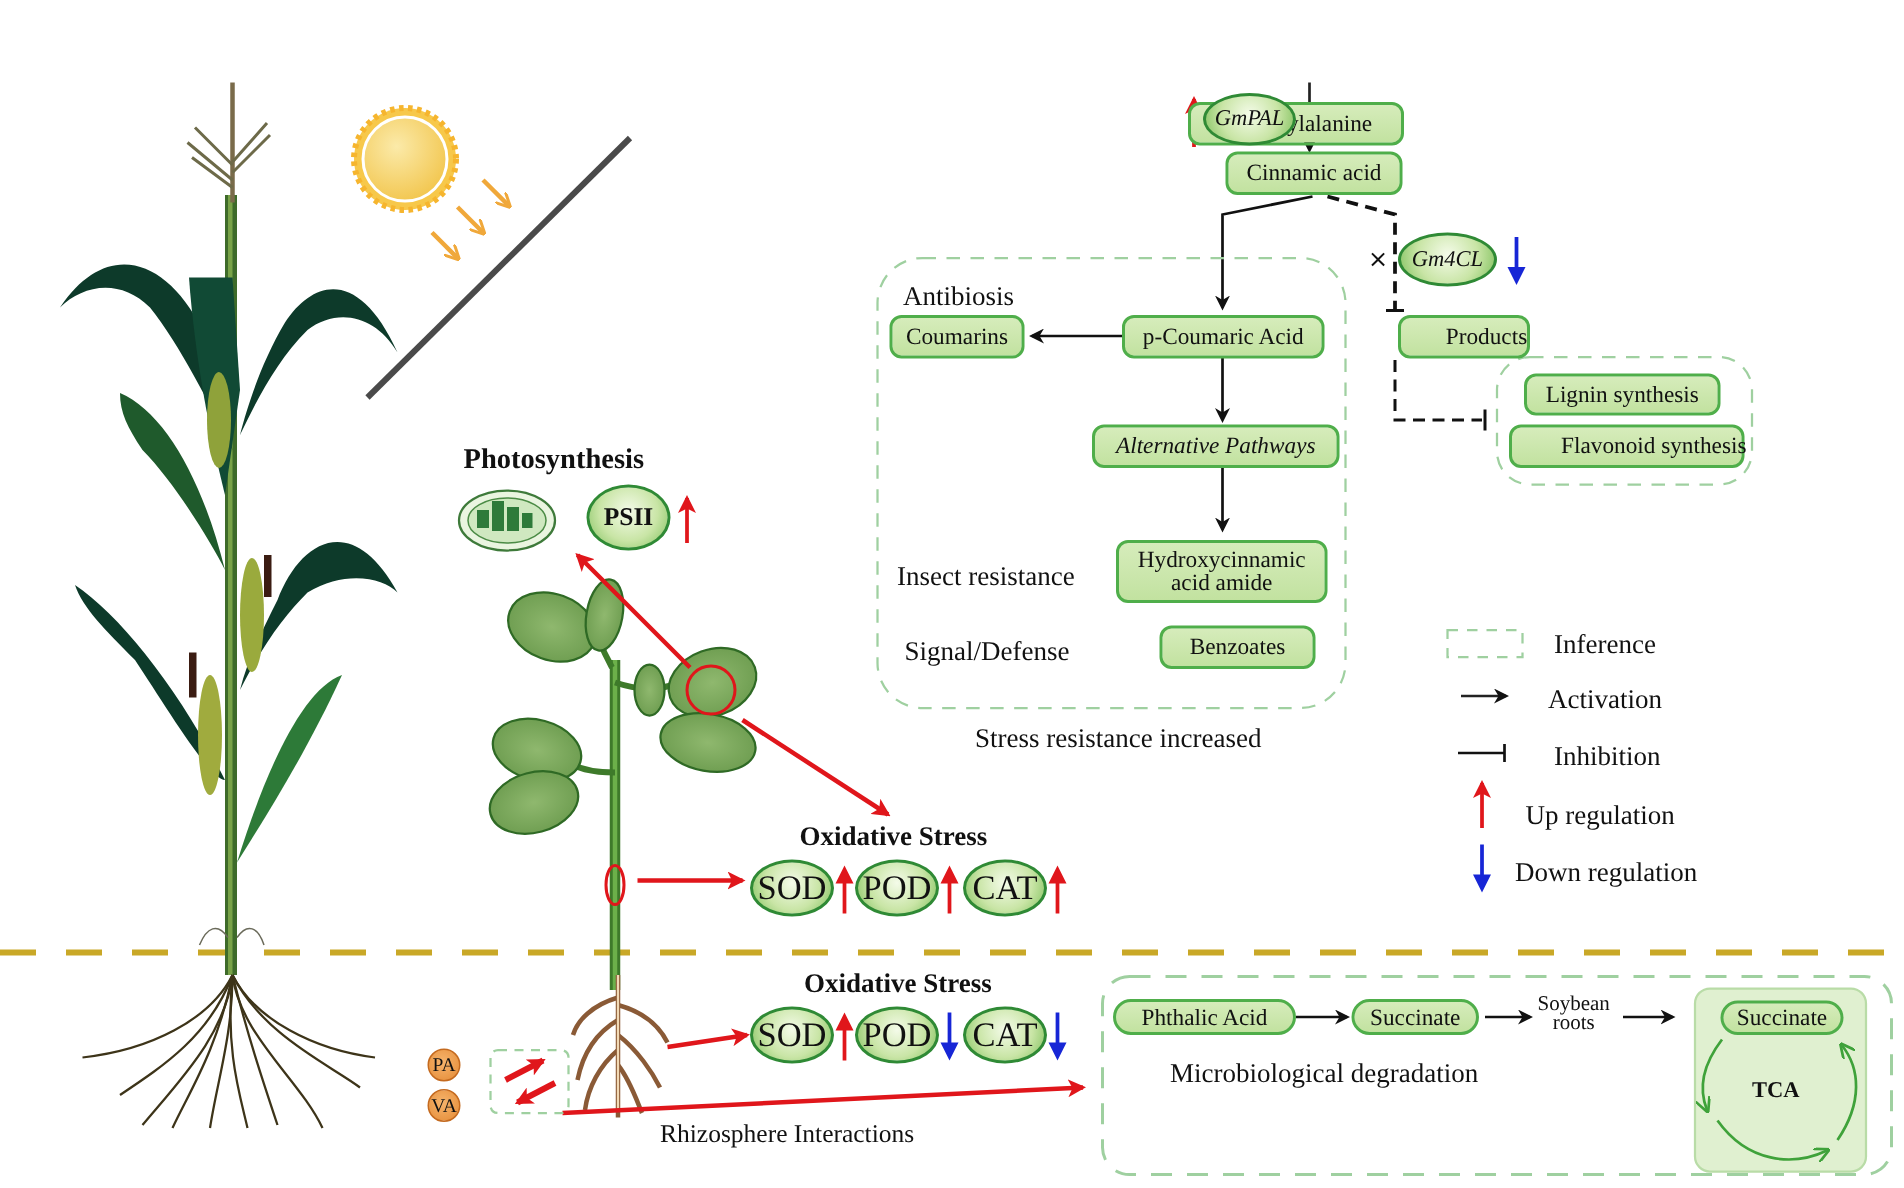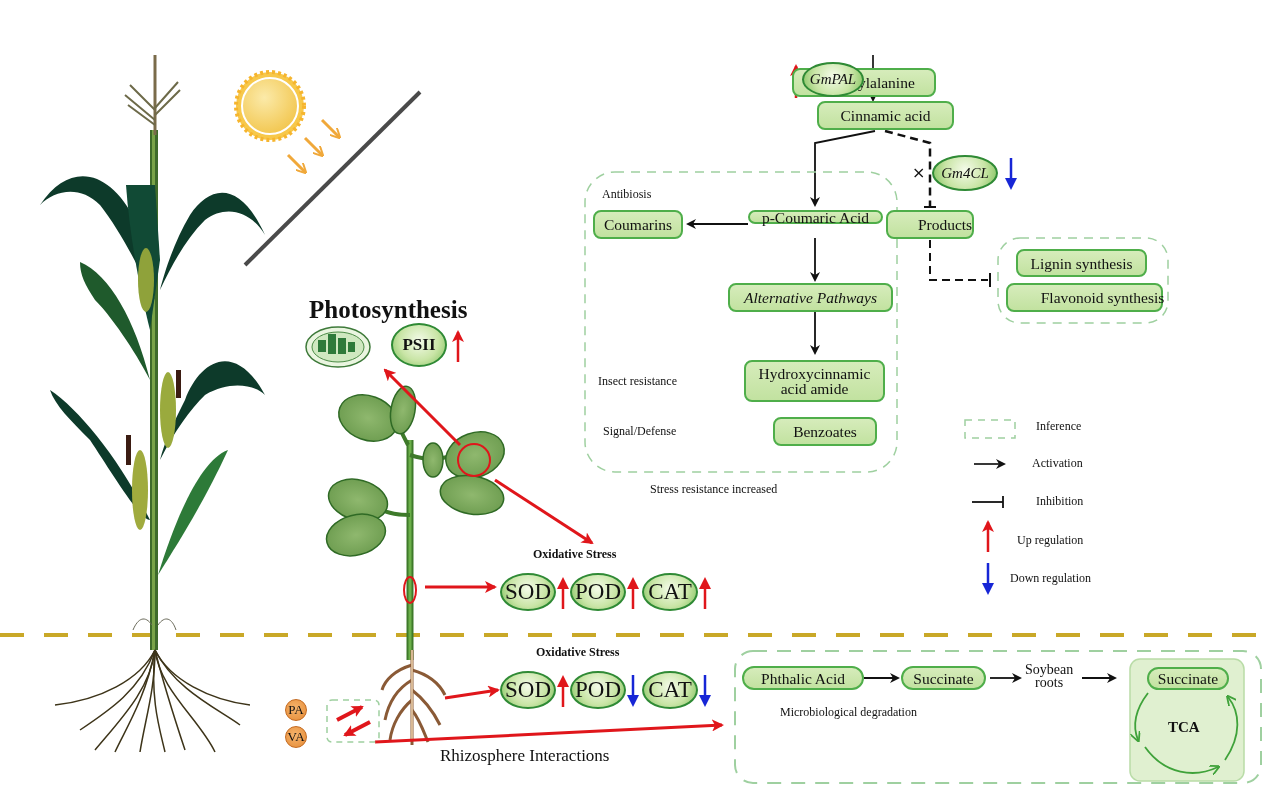--- a/index.html
+++ b/index.html
@@ -1,21 +1,21 @@
 <!DOCTYPE html>
 <html><head>
 <meta charset="utf-8">
 <style>
   html,body{margin:0;padding:0;background:#fff;}
   body{width:1269px;height:792px;position:relative;overflow:hidden;font-family:"Liberation Serif","DejaVu Serif",serif;color:#111;}
   svg#art{position:absolute;left:0;top:0;}
   .node{position:absolute;box-sizing:border-box;border:2px solid #4fae4a;border-radius:8px;background:linear-gradient(#d6ecbb,#c2e2a0);font-size:15.5px;display:flex;align-items:center;justify-content:center;text-align:center;line-height:15px;white-space:nowrap;}
   .ell{position:absolute;box-sizing:border-box;border:2px solid #2f8a35;border-radius:50%;background:radial-gradient(circle at 50% 40%,#f4fbe9 0%,#c9e5a6 55%,#7dbf5a 100%);display:flex;align-items:center;justify-content:center;font-size:23px;}
   .ell.gene{font-style:italic;font-size:15px;}
-  .lbl{position:absolute;font-size:12px;white-space:nowrap;}
+  .lbl{position:absolute;font-size:18px;white-space:nowrap;}
   .bold{font-weight:bold;}
   .pill{position:absolute;width:22px;height:22px;border-radius:50%;border:1.5px solid #c46a1f;background:radial-gradient(circle at 45% 40%,#f6b46c,#e48a35);box-sizing:border-box;font-size:13px;display:flex;align-items:center;justify-content:center;}
 </style>
 </head>
 <body>
 
 <svg id="art" width="1269" height="792" viewBox="0 0 1269 792">
   <defs>
     <marker id="ah-black" markerWidth="10" markerHeight="10" refX="8" refY="5" orient="auto" markerUnits="userSpaceOnUse">
       <path d="M0,0 L10,5 L0,10 L3,5 Z" fill="#111"></path>
@@ -209,47 +209,47 @@
       <path d="M627,695 L633,707 L639,695 Z" fill="#1726d6"></path>
     </g>
     <g>
       <line x1="705" x2="705" y1="675" y2="699" stroke="#1726d6" stroke-width="2.5"></line>
       <path d="M699,695 L705,707 L711,695 Z" fill="#1726d6"></path>
     </g>
   </svg>
 
 <div class="node" style="left:792px;top:26px;width:144px;height:29px;margin-top:42px;">L-phenylalanine</div>
 <div class="ell gene" style="left:802px;top:62px;width:62px;height:35px;">GmPAL</div>
-<div class="node" style="left:817px;top:101px;width:137px;height:29px;">Cinnamic acid</div>
+<div class="node" style="left:817px;top:101px;width:118px;height:29px;">Cinnamic acid</div>
 <div class="lbl" style="left:912px;top:163px;font-family:'DejaVu Sans',sans-serif;font-size:16px;">×</div>
 <div class="ell gene" style="left:932px;top:155px;width:66px;height:36px;">Gm4CL</div>
 
 <div class="lbl" style="left:602px;top:187px;">Antibiosis</div>
 <div class="node" style="left:593px;top:210px;width:90px;height:29px;">Coumarins</div>
-<div class="node" style="left:748px;top:210px;width:135px;height:14px;">p-Coumaric Acid</div>
-<div class="node" style="left:886px;top:210px;width:88px;height:29px;padding-left:30px;">Products</div>
+<div class="node" style="left:748px;top:210px;width:135px;height:29px;">p-Coumaric Acid</div>
+<div class="node" style="left:932px;top:210px;width:88px;height:29px;padding-left:30px;">Products</div>
 <div class="node" style="left:1016px;top:249px;width:131px;height:28px;">Lignin synthesis</div>
 <div class="node" style="left:1006px;top:283px;width:157px;height:29px;padding-left:36px;">Flavonoid synthesis</div>
 <div class="node" style="left:728px;top:283px;width:165px;height:29px;font-style:italic;">Alternative Pathways</div>
 <div class="node" style="left:744px;top:360px;width:141px;height:42px;flex-direction:column;text-align:center;">
   <span>Hydroxycinnamic</span>
   <span>acid amide</span>
 </div>
 <div class="lbl" style="left:598px;top:374px;">Insect resistance</div>
 <div class="node" style="left:773px;top:417px;width:104px;height:29px;">Benzoates</div>
 <div class="lbl" style="left:603px;top:424px;">Signal/Defense</div>
 <div class="lbl" style="left:650px;top:482px;">Stress resistance increased</div>
 
 <div class="lbl" style="left:1036px;top:419px;">Inference</div>
 <div class="lbl" style="left:1032px;top:456px;">Activation</div>
 <div class="lbl" style="left:1036px;top:494px;">Inhibition</div>
 <div class="lbl" style="left:1017px;top:533px;">Up regulation</div>
 <div class="lbl" style="left:1010px;top:571px;">Down regulation</div>
 
-<div class="lbl bold" style="left:309px;top:296px;font-size:25px;">Photosynthesis</div>
+<div class="lbl bold" style="left:309px;top:296px;font-size:19px;">Photosynthesis</div>
 <div class="ell" style="left:391px;top:323px;width:56px;height:44px;font-size:17px;font-weight:bold;">PSII</div>
 
 <div class="lbl bold" style="left:533px;top:547px;">Oxidative Stress</div>
 <div id="osShoot">
     <div class="ell" style="left: 500px; top: 573px; width: 56px; height: 38px;">SOD</div>
     <div class="ell" style="left: 570px; top: 573px; width: 56px; height: 38px;">POD</div>
     <div class="ell" style="left: 642px; top: 573px; width: 56px; height: 38px;">CAT</div>
   </div>
 
 <div class="lbl bold" style="left:536px;top:645px;">Oxidative Stress</div>

